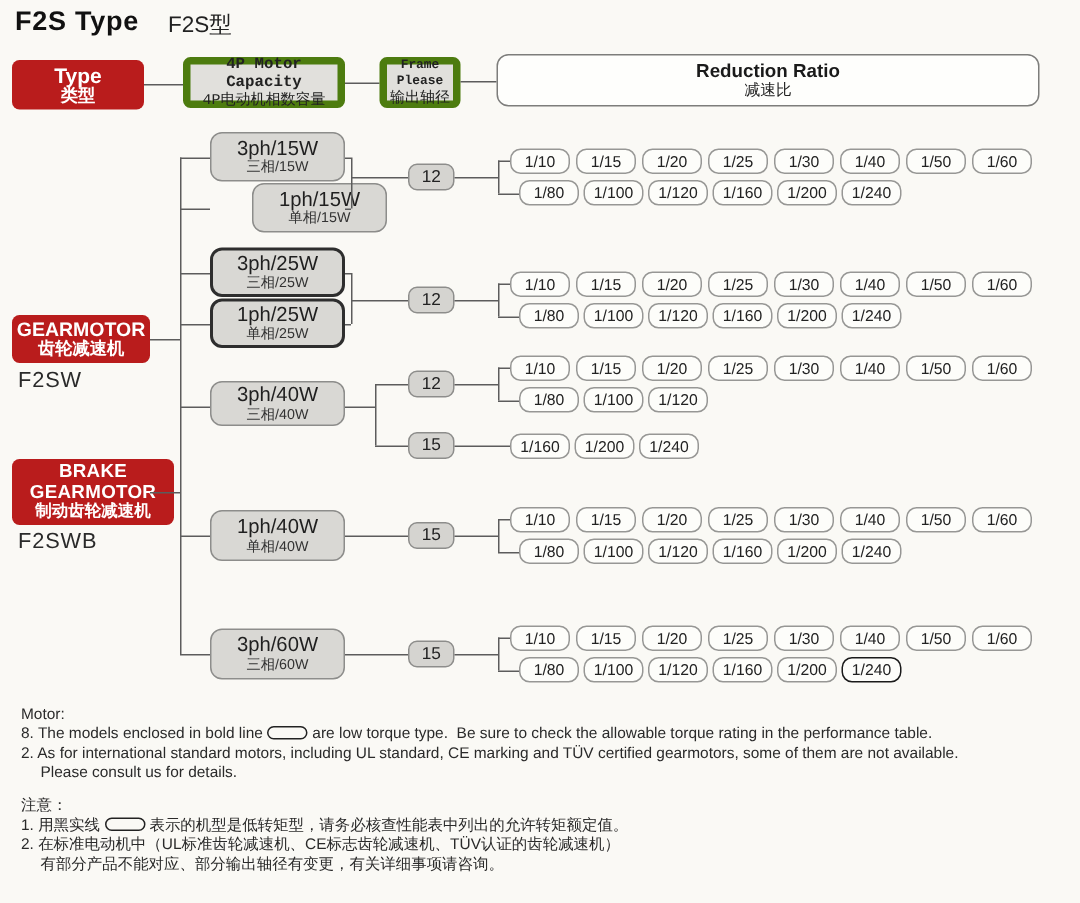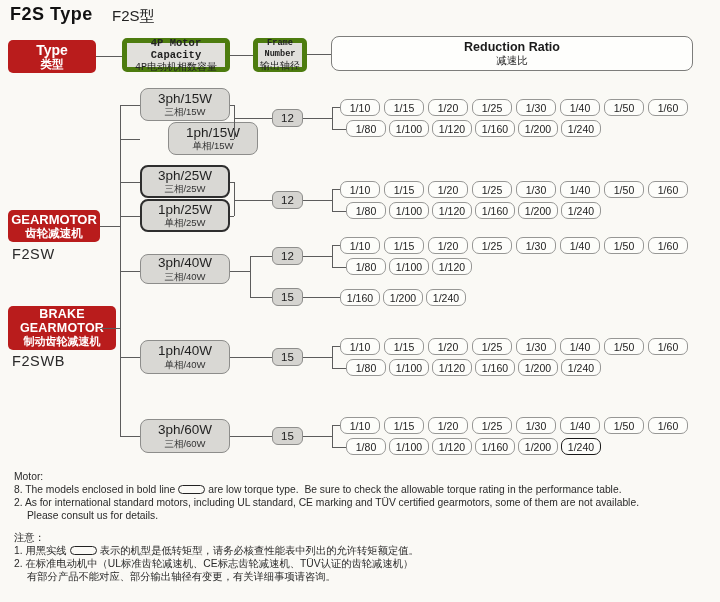--- a/index.html
+++ b/index.html
@@ -77,21 +77,21 @@
   </div>
   <div class="line" style="left:96px; top:56px; width:26px; height:1px;"></div>
 
   <div class="hdr" style="left:122px; top:38px; width:108px; height:34px;">
     <div class="h1">4P Motor Capacity</div>
     <div class="h2">4P电动机相数容量</div>
   </div>
   <div class="line" style="left:230px; top:55px; width:23px; height:1px;"></div>
 
   <div class="hdr" style="left:253px; top:38px; width:54px; height:34px;">
-    <div class="h1s">Frame Number</div>
+    <div class="h1s">Frame Please</div>
     <div class="h2">输出轴径</div>
   </div>
   <div class="line" style="left:307px; top:54px; width:24px; height:1px;"></div>
 
   <div class="hdr-ratio" style="left:331px; top:36px; width:362px; height:35px;">
     <div class="h1">Reduction Ratio</div>
     <div class="h2">减速比</div>
   </div>
 
   <div class="blackbox" style="left:8px; top:210px; width:92px; height:32px;">

